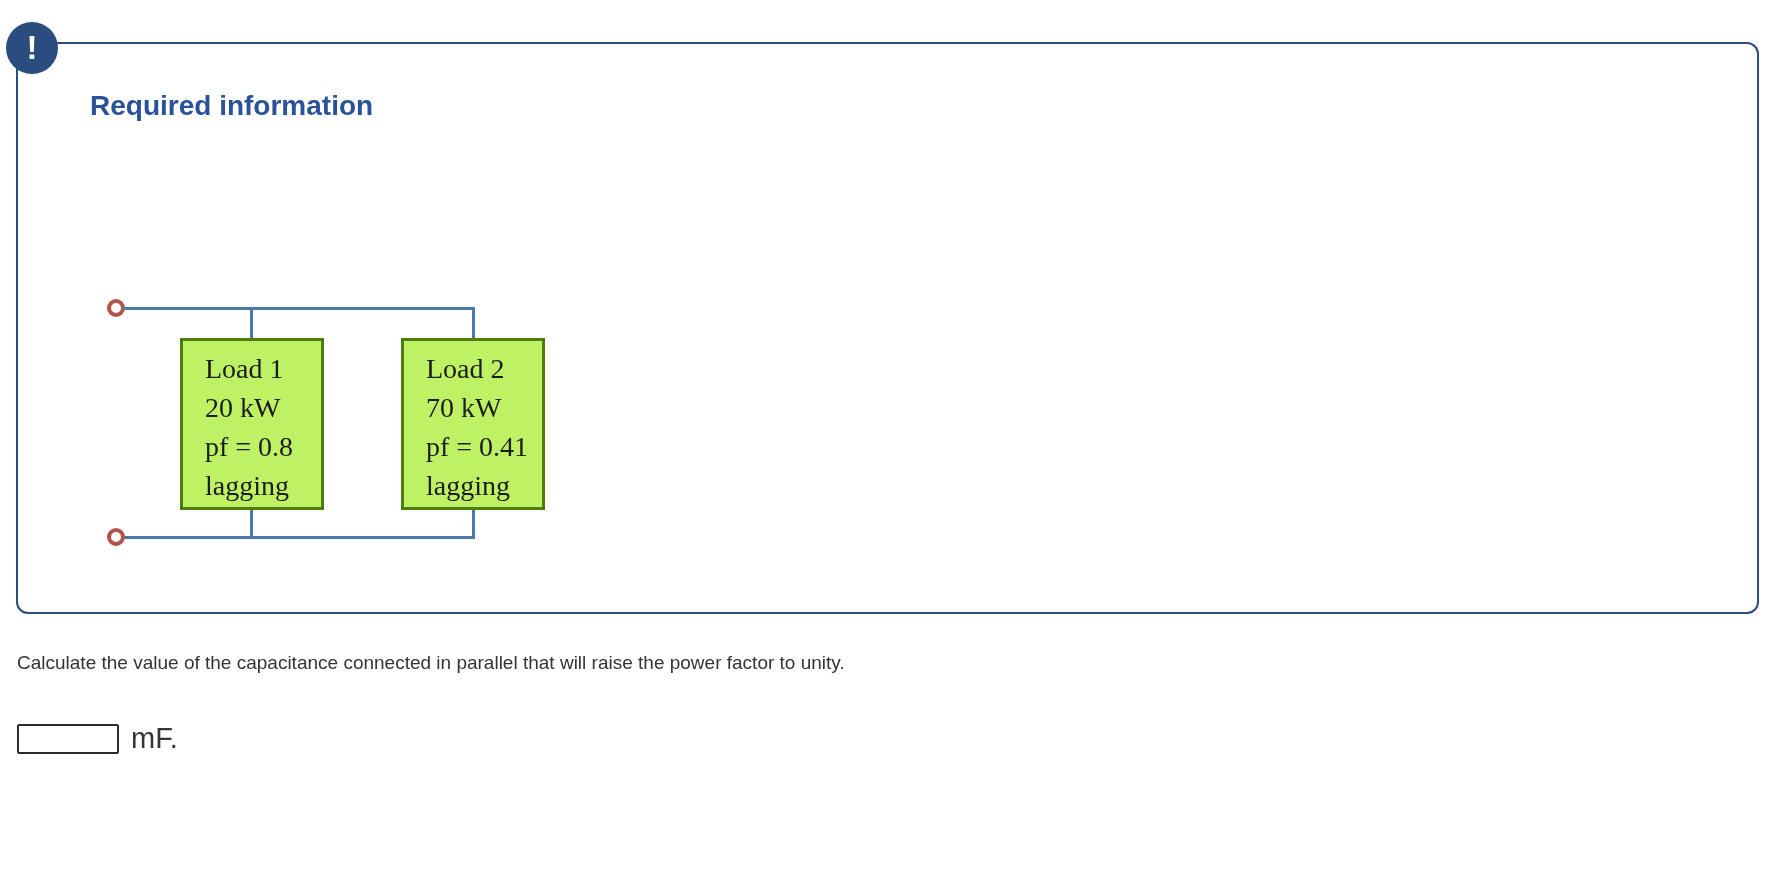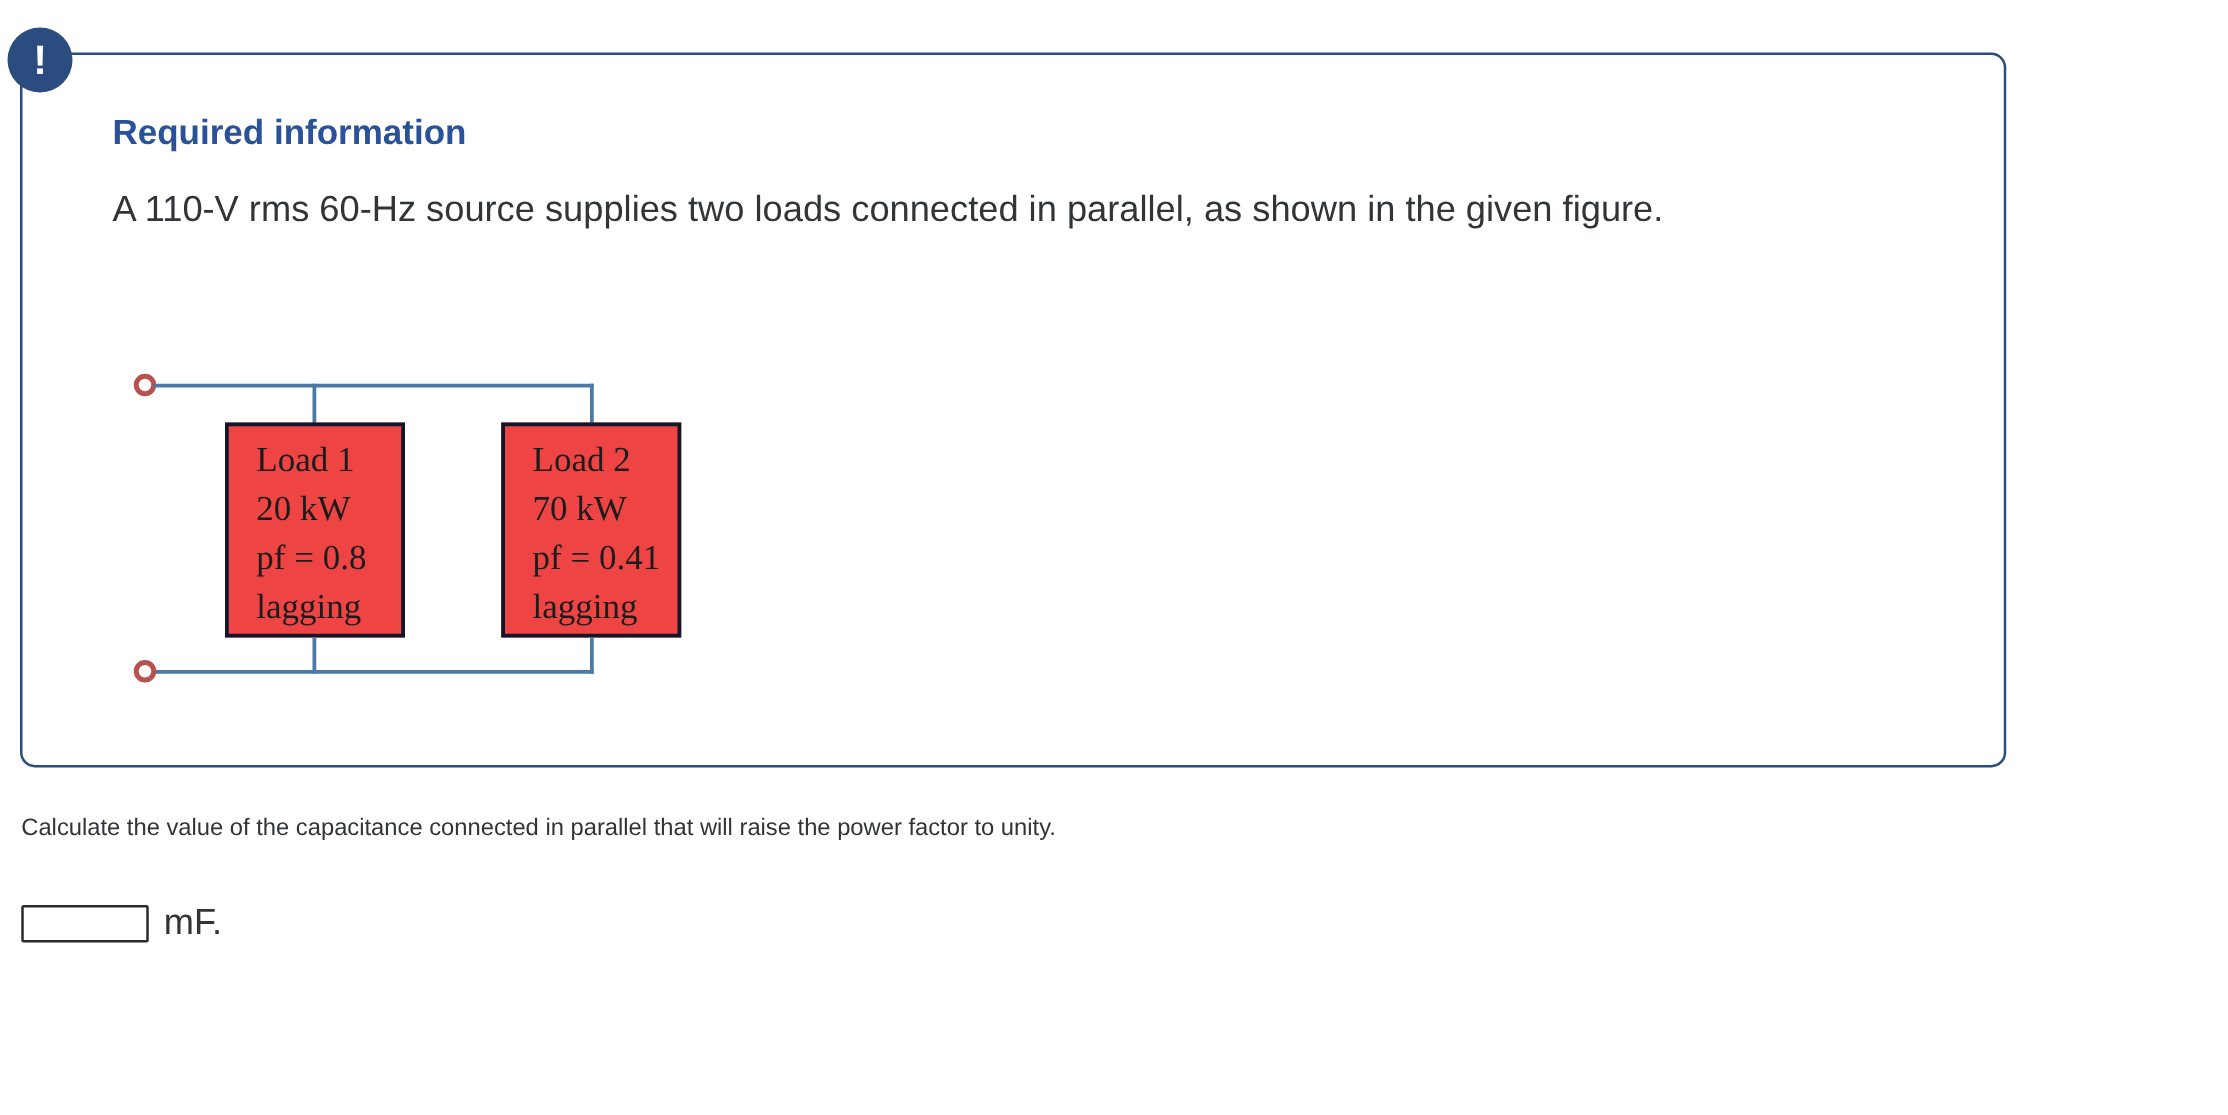--- a/index.html
+++ b/index.html
@@ -14,21 +14,21 @@
     height: 892px;
     overflow: hidden;
     color: #323537;
   }
 
   
   .card {
     position: absolute;
     left: 16px;
     top: 42px;
-    width: 1589px;
+    width: 1743px;
     height: 572px;
     border: 2px solid #2b4c7e;
     border-radius: 12px;
     background: #ffffff;
     box-sizing: border-box;
   }
   .badge {
     position: absolute;
     left: 6px;
     top: 22px;
@@ -90,22 +90,22 @@
     height: 18px;
     border: 4px solid #b5524e;
     border-radius: 50%;
     background: #ffffff;
     box-sizing: border-box;
   }
   .load-box {
     position: absolute;
     width: 144px;
     height: 172px;
-    border: 3px solid #0f172a;
-    background: #ef4444;
+    border: 3px solid #4d7c0f;
+    background: #bef264;
     box-sizing: border-box;
     font-family: "Liberation Serif", serif;
     font-size: 28px;
     line-height: 39px;
     color: #1c1c1c;
     padding: 8px 0 0 22px;
   }
   .load-box div { white-space: nowrap; }
 
   
@@ -139,21 +139,20 @@
 </style>
 </head>
 <body>
 
 <div class="badge">
   <span>!</span>
 </div>
 
 <div class="card">
   <div class="heading">Required information</div>
-  <div class="para1">A 110-V rms 60-Hz source supplies two loads connected in parallel, as shown in the given figure.</div>
 
   <div class="figure">
 
     <div class="terminal" style="left:89px; top:255px;"></div>
     <div class="wire h" style="left:105px; top:263px; width:352px;"></div>
     <div class="wire v" style="left:232px; top:263px; height:33px;"></div>
     <div class="wire v" style="left:454px; top:263px; height:33px;"></div>
 
     <div class="load-box" style="left:162px; top:294px;">
       <div>Load 1</div>

